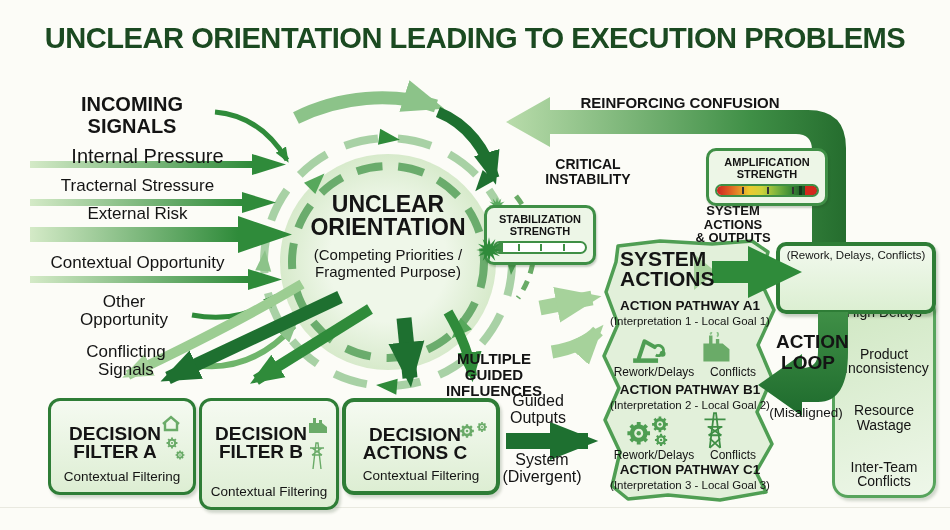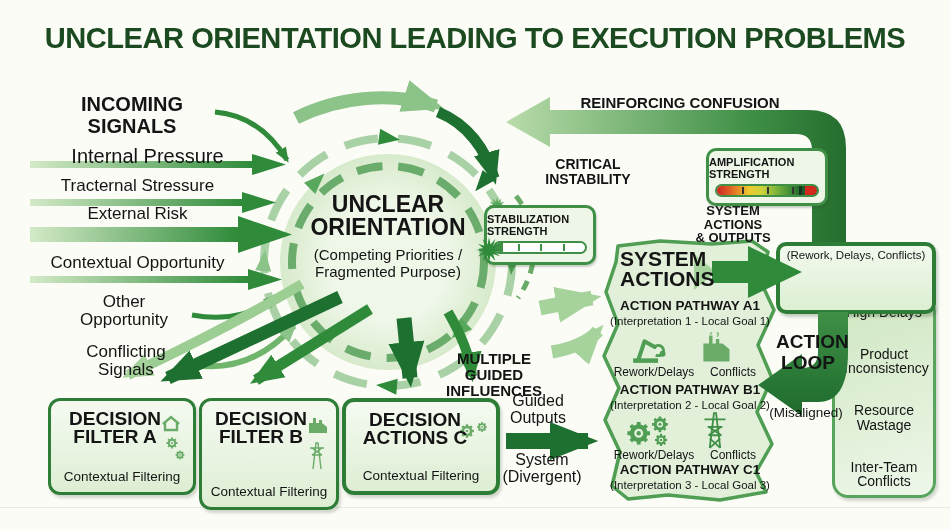--- a/index.html
+++ b/index.html
@@ -6,29 +6,29 @@
   .stage{position:relative;width:950px;height:530px;background:#fcfcf7;
          font-family:"Liberation Sans","DejaVu Sans",sans-serif;color:#141414;overflow:hidden}
   svg.layer{position:absolute;left:0;top:0;z-index:0}
   svg.layer2{position:absolute;left:0;top:0;z-index:2;pointer-events:none}
   .txt{position:absolute;z-index:3;text-align:center;line-height:1.08}
   .b{font-weight:800}
   .pre{white-space:pre-line}
   .title-main{left:0;right:0;top:22px;font-size:30px;font-weight:800;color:#1b4a21;
               letter-spacing:-.5px;transform:scaleX(.97)}
   .badge{position:absolute;z-index:3;border:3px solid #3f8f46;border-radius:10px;background:#edf6e7;
-         box-sizing:border-box;text-align:left;box-shadow:1px 2px 2px rgba(40,70,35,.25)}
+         box-sizing:border-box;text-align:center;box-shadow:1px 2px 2px rgba(40,70,35,.25)}
   .blabel{font-size:11px;font-weight:800;line-height:1.1;margin-top:5px}
   .bar{position:relative;height:13px;border:2px solid #3f8f46;border-radius:7px;margin:4px auto 0;
        background:#fff;box-sizing:border-box;overflow:hidden}
   .tick{position:absolute;top:8%;bottom:8%;width:2px;background:#3f8f46;z-index:2}
   .box{position:absolute;box-sizing:border-box;border:3px solid #2e7d36;border-radius:12px;
        background:linear-gradient(180deg,#f5faf1,#ddeed3);z-index:1;text-align:center;
        box-shadow:2px 3px 3px rgba(40,70,35,.2)}
-  .ftitle{position:relative;font-size:19px;font-weight:800;line-height:.95;margin-top:9px;z-index:1}
+  .ftitle{position:relative;font-size:19px;font-weight:800;line-height:.95;margin-top:24px;z-index:1}
   .fsub{position:absolute;bottom:8px;width:100%;font-size:13.5px}
   .ficons{position:absolute;right:6px;top:12px;color:#55a054}
   .panel-item{width:80px;font-size:14px;line-height:1.05;text-align:center}
   .opbox{position:absolute;left:776px;top:242px;width:160px;height:72px;box-sizing:border-box;
          border:4px solid #2e7d36;border-radius:10px;background:linear-gradient(180deg,#f2f9ee,#dcefd2);
          z-index:1;text-align:center;box-shadow:2px 3px 3px rgba(40,70,35,.25)}
   .panel{position:absolute;left:832px;top:296px;width:104px;height:202px;box-sizing:border-box;
          border:3px solid #57a45c;border-radius:16px;background:linear-gradient(160deg,#cfe7c2,#eef7e9);
          z-index:1;display:flex;flex-direction:column;justify-content:space-between;align-items:center;
          padding:6px 0;box-shadow:2px 3px 3px rgba(40,70,35,.2)}

